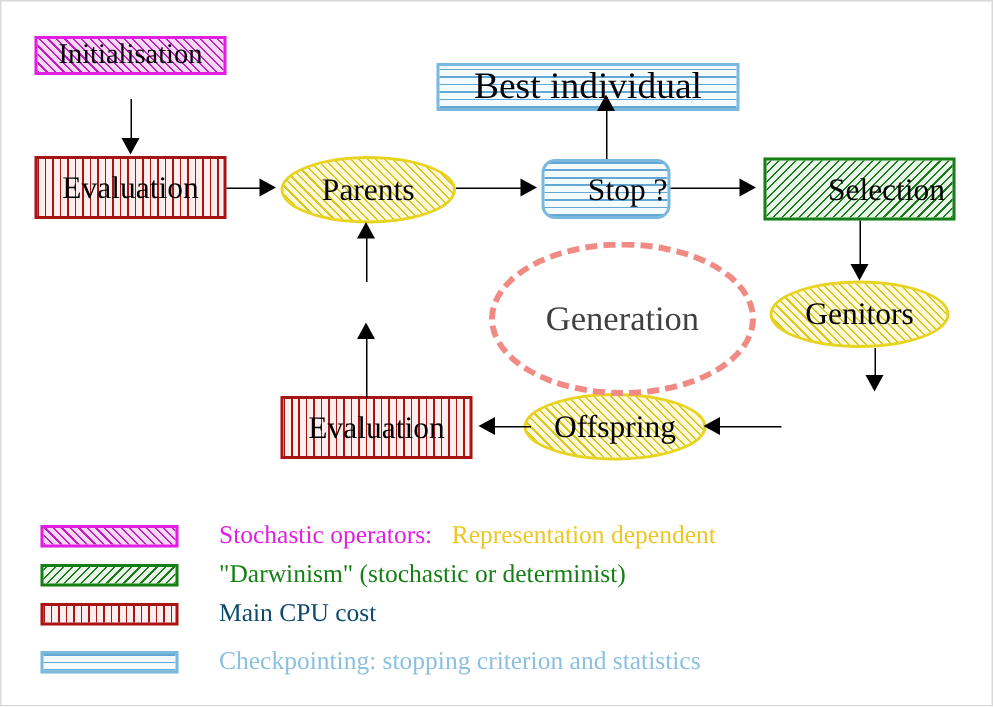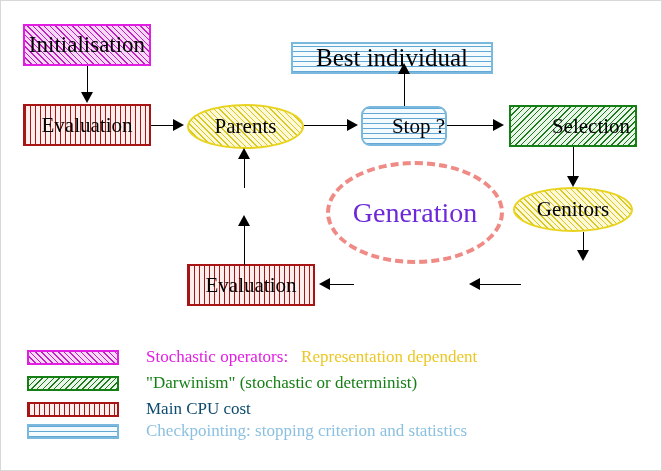--- a/index.html
+++ b/index.html
@@ -40,21 +40,21 @@
   }
 
   .ellipse{border-radius:50%;}
   .rounded{border-radius:9px;justify-content:flex-end;}
 
   
   .gen-ellipse{
     position:absolute;border:4px dashed #ef8a84;border-radius:50%;
     display:flex;align-items:center;justify-content:center;background:transparent;
   }
-  .gen-ellipse span{color:#6d28d9;font-size:28px;}
+  .gen-ellipse span{color:#404040;font-size:23px;}
 
   
   .ln{position:absolute;background:#000;}
   .lnh{height:1px;}
   .lnv{width:1px;}
   .ah{position:absolute;width:0;height:0;}
   .ah-r{border-top:6px solid transparent;border-bottom:6px solid transparent;border-left:11px solid #000;}
   .ah-l{border-top:6px solid transparent;border-bottom:6px solid transparent;border-right:11px solid #000;}
   .ah-d{border-left:6px solid transparent;border-right:6px solid transparent;border-top:11px solid #000;}
   .ah-u{border-left:6px solid transparent;border-right:6px solid transparent;border-bottom:11px solid #000;}
@@ -68,21 +68,21 @@
   .c-gold{color:#ecc723;}
   .c-green{color:#157f15;}
   .c-red{color:#0c4a6e;}
   .c-blue{color:#8cc0e0;}
 </style>
 </head>
 <body>
 
 <div id="canvas">
 
-  <div class="node h-magenta" style="left:22px;top:23px;width:128px;height:42px;font-size:23px;">
+  <div class="node h-magenta" style="left:22px;top:23px;width:128px;height:26px;font-size:19px;">
     <span>Initialisation</span>
   </div>
 
   <div class="node h-red" style="left:22px;top:103px;width:128px;height:42px;font-size:21px;">
     <span>Evaluation</span>
   </div>
 
   <div class="node h-yellow ellipse" style="left:186px;top:103px;width:117px;height:45px;font-size:21px;">
     <span>Parents</span>
   </div>
@@ -97,20 +97,23 @@
 
   <div class="node h-green" style="left:508px;top:104px;width:128px;height:42px;font-size:21px;">
     <span>Selection</span>
   </div>
 
   <div class="node h-yellow ellipse" style="left:512px;top:186px;width:120px;height:45px;font-size:21px;">
     <span>Genitors</span>
   </div>
 
 
+  <div class="node h-yellow ellipse" style="left:348px;top:261px;width:122px;height:45px;font-size:21px;">
+    <span>Offspring</span>
+  </div>
 
   <div class="node h-red" style="left:186px;top:263px;width:128px;height:42px;font-size:21px;">
     <span>Evaluation</span>
   </div>
 
 
   <div class="gen-ellipse" style="left:325px;top:160px;width:170px;height:95px;">
     <span>Generation</span>
   </div>
 
@@ -158,20 +161,20 @@
     <div class="leg-row" style="top:34px;">
       <span class="swatch h-green"></span>
       <span class="leg-text c-green">"Darwinism" (stochastic or determinist)</span>
     </div>
 
     <div class="leg-row" style="top:60px;">
       <span class="swatch h-red"></span>
       <span class="leg-text c-red">Main CPU cost</span>
     </div>
 
-    <div class="leg-row" style="top:82px;">
+    <div class="leg-row" style="top:92px;">
       <span class="swatch h-blue"></span>
       <span class="leg-text c-blue">Checkpointing: stopping criterion and statistics</span>
     </div>
 
   </div>
 
 </div>
 
 </body></html>

